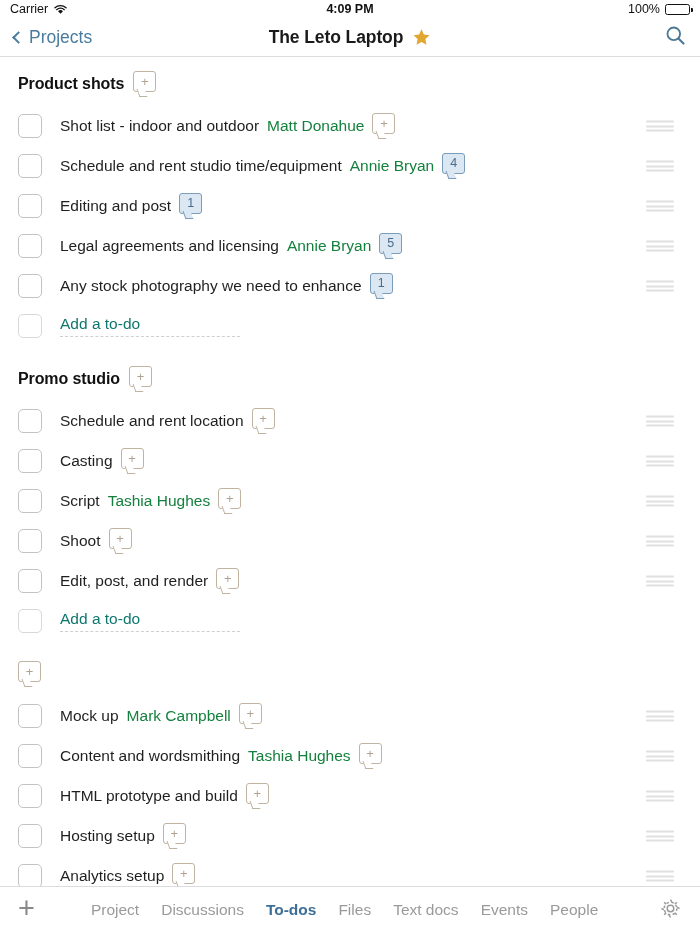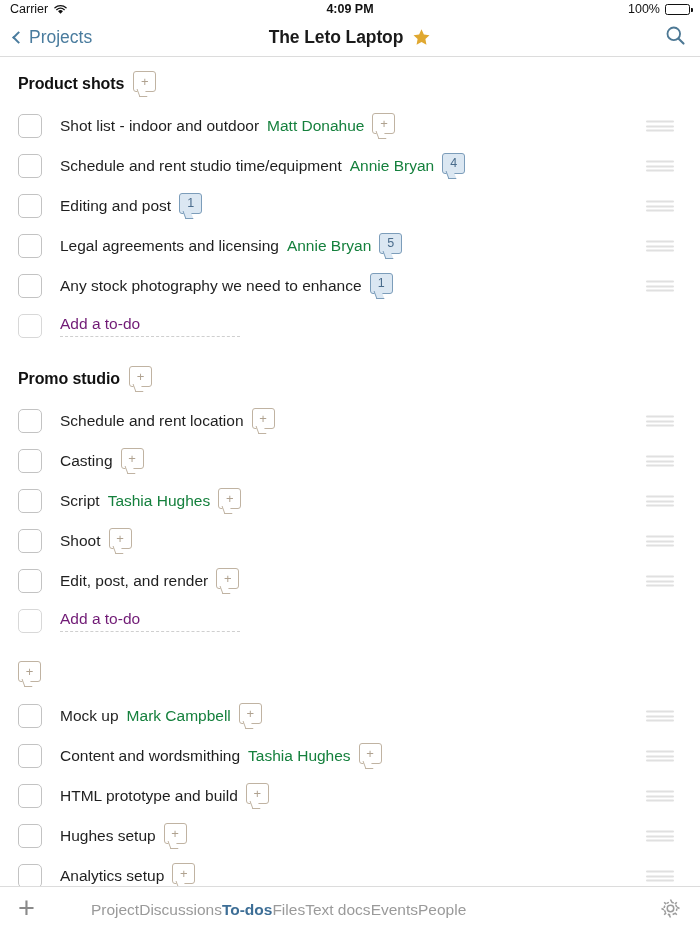--- a/index.html
+++ b/index.html
@@ -171,21 +171,21 @@
     color: #1f1f1f;
     white-space: nowrap;
   }
   .assignee {
     font-size: 15.5px;
     color: #15803d;
     white-space: nowrap;
   }
   .add-placeholder {
     font-size: 15.5px;
-    color: #701a75;
+    color: #0f766e;
     border-bottom: 1px dashed #cfcfcf;
     padding-bottom: 3px;
     min-width: 180px;
     white-space: nowrap;
   }
 
   
   .bubble {
     position: relative;
     display: inline-flex;
@@ -269,20 +269,21 @@
     font-size: 29px;
     color: #8a8a8a;
     line-height: 1;
     font-weight: 300;
     cursor: pointer;
     padding-bottom: 4px;
   }
   .tabs {
     display: flex;
     align-items: center;
+    gap: 22px;
     margin-left: 56px;
   }
   .tab {
     font-size: 15.5px;
     color: #9a9a9a;
     cursor: pointer;
     white-space: nowrap;
   }
   .tab.active { color: #3d6e96; font-weight: bold; }
   .gear-btn { margin-left: auto; cursor: pointer; display: flex; }
@@ -525,21 +526,21 @@
             </div>
             <div class="drag-handle">
               <span></span>
               <span></span>
               <span></span>
             </div>
           </div>
           <div class="todo-row">
             <div class="checkbox"></div>
             <div class="todo-main">
-              <span class="todo-title">Hughes setup</span>
+              <span class="todo-title">Hosting setup</span>
               <span class="bubble bubble-add">+</span>
             </div>
             <div class="drag-handle">
               <span></span>
               <span></span>
               <span></span>
             </div>
           </div>
           <div class="todo-row">
             <div class="checkbox"></div>

